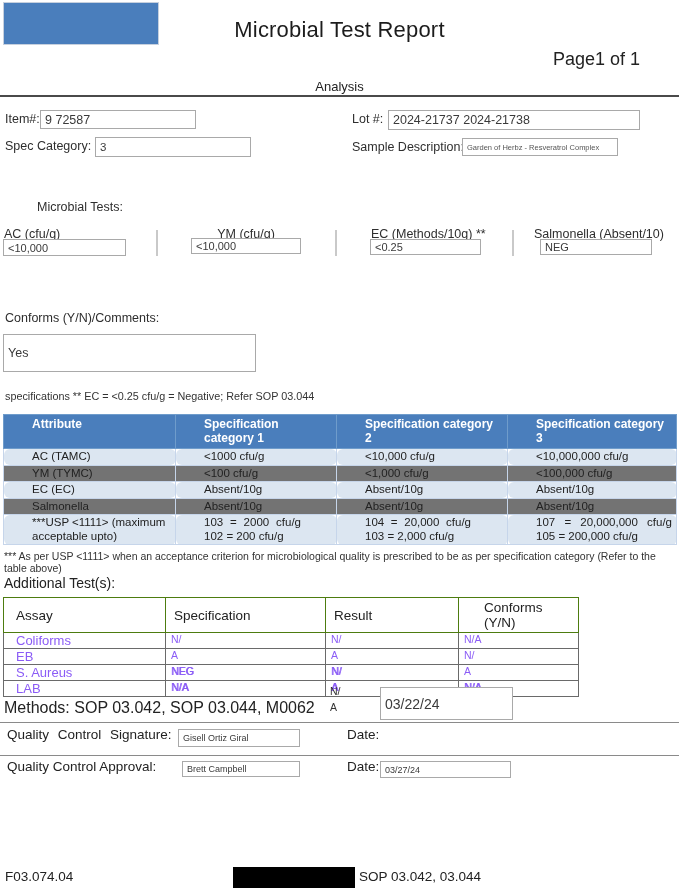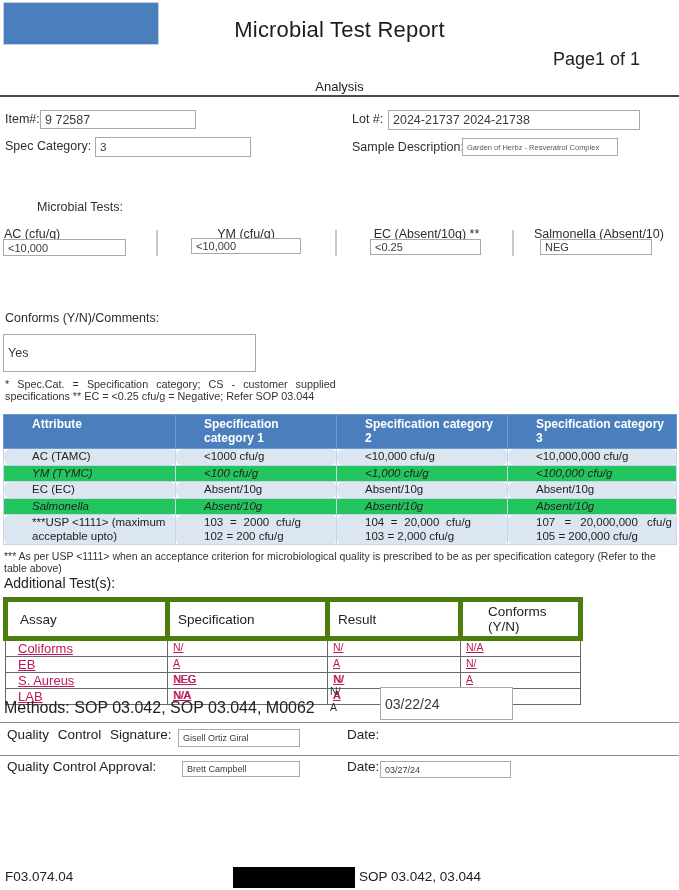--- a/index.html
+++ b/index.html
@@ -23,35 +23,35 @@
     font-size:11.5px;
   }
   table.spec th{
     background:#4a7ebc;color:#ffffff;font-weight:600;text-align:left;
     padding:3px 4px 3px 28px;border:1px solid #6f9ccb;font-size:12px;line-height:13.5px;vertical-align:top;height:24px;
   }
   table.spec td{
     padding:1px 4px 1px 28px;border:1px solid #c6d5ea;line-height:13.5px;vertical-align:top;color:#222;
   }
   table.spec tr.even td{background:#dce6f1;border-radius:6px;}
-  table.spec tr.odd td{background:#22c55e;font-style:italic;}
+  table.spec tr.odd td{background:#737373;}
   table.spec .hwrap{display:inline-block;max-width:95px;}
   table.spec td .just{display:block;text-align:justify;}
   table.spec td .w95{width:97px;}
   table.spec td .w105{width:106px;}
   table.spec td .w135{width:136px;}
   
   table.add{
     position:absolute;left:3px;top:597px;width:575px;border-collapse:collapse;table-layout:fixed;
   }
   table.add th{
-    font-weight:400;font-size:13.5px;text-align:left;border:5px solid #4d7c0f;
+    font-weight:400;font-size:13.5px;text-align:left;border:1px solid #4d7c0f;
     padding:2px 4px 2px 12px;height:19px;color:#222;vertical-align:middle;
   }
-  table.add td{border:1px solid #6a6a6a;vertical-align:top;color:#be185d;text-decoration:underline;}
+  table.add td{border:1px solid #6a6a6a;vertical-align:top;color:#8b5cf6;}
   table.add td.assay{font-size:13px;padding:0 4px 0 12px;height:14px;line-height:15px;}
   table.add td.val{font-size:10.5px;padding:0 4px 1px 5px;line-height:12px;}
   .overprint{text-shadow:0.7px 0 0 currentColor;}
   .smalltext{font-size:10.8px;color:#333;line-height:11.5px;}
   .redact{position:absolute;background:#000;}
   .logo{position:absolute;background:#4a7ebc;border:1px solid #c6d0de;}
 </style>
 </head>
 <body>
 
@@ -76,31 +76,30 @@
   <div class="lbl abs" style="left:5px;top:200px;margin-left:32px;">Microbial Tests:</div>
 
   <div class="lbl abs" style="left:4px;top:227px;">AC (cfu/g)</div>
   <input class="box" style="left: 3px; top: 239px; width: 123px; height: 17px; font-size: 11px;" value="&lt;10,000">
   <div class="vdivider" style="left:156px;top:230px;"></div>
 
   <div class="lbl abs" style="left:190px;top:227px;width:112px;text-align:center;">YM (cfu/g)</div>
   <input class="box" style="left: 191px; top: 238px; width: 110px; height: 16px; font-size: 11px;" value="&lt;10,000">
   <div class="vdivider" style="left:335px;top:230px;"></div>
 
-  <div class="lbl abs" style="left:371px;top:227px;width:111px;text-align:center;">EC (Absent/10g) **</div>
+  <div class="lbl abs" style="left:371px;top:227px;width:111px;text-align:center;">EC (Methods/10g) **</div>
   <input class="box" style="left: 370px; top: 239px; width: 111px; height: 16px; font-size: 11px;" value="&lt;0.25">
   <div class="vdivider" style="left:512px;top:230px;"></div>
 
   <div class="lbl abs" style="left:534px;top:227px;">Salmonella (Absent/10)</div>
   <input class="box" style="left: 540px; top: 239px; width: 112px; height: 16px; font-size: 11px;" value="NEG">
 
   <div class="lbl abs" style="left:5px;top:311px;">Conforms (Y/N)/Comments:</div>
   <input class="box" style="left: 3px; top: 334px; width: 253px; height: 38px; font-size: 12.5px;" value="Yes">
 
-  <div class="smalltext abs" style="left:5px;top:379px;width:452px;word-spacing:5px;">* Spec.Cat. = Specification category; CS - customer supplied</div>
   <div class="smalltext abs" style="left:5px;top:391px;width:452px;">specifications ** EC = &lt;0.25 cfu/g = Negative; Refer SOP 03.044</div>
 
   <table class="spec">
     <colgroup>
         <col style="width:172px">
         <col style="width:161px">
         <col style="width:171px">
         <col style="width:169px">
       </colgroup>
     <tbody>

